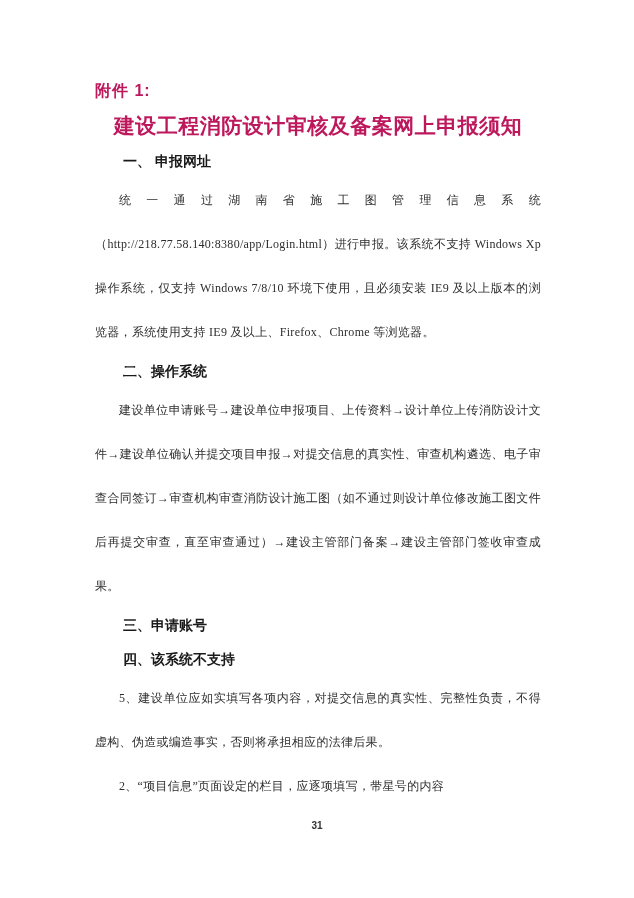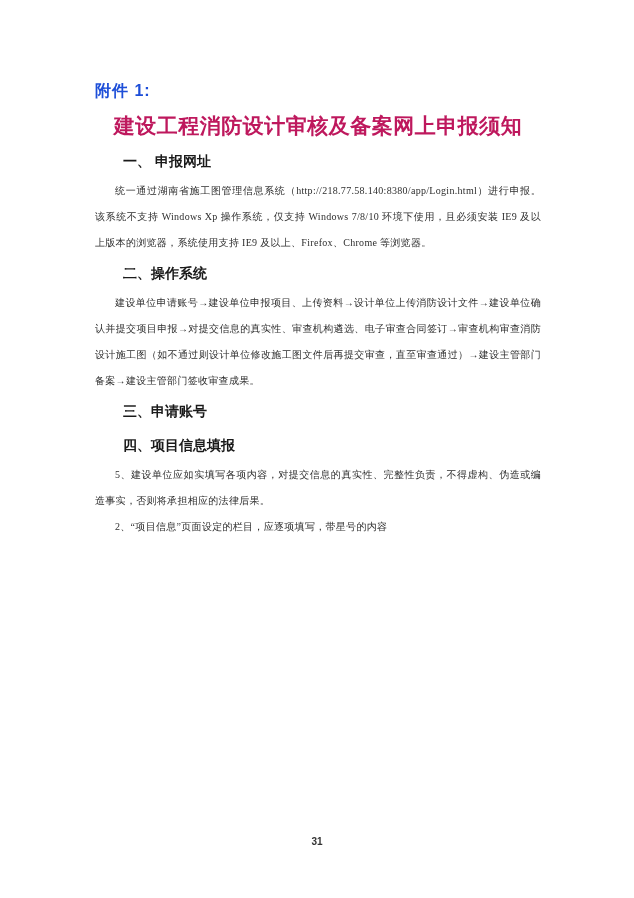--- a/index.html
+++ b/index.html
@@ -17,75 +17,74 @@
     left: 95px;
     top: 74px;
     width: 446px;
   }
   .doc p, .doc h1, .doc h2 { margin: 0; padding: 0; }
   .attachment {
     font-family: "Liberation Sans", sans-serif;
     font-weight: bold;
     font-size: 16px;
     line-height: 34px;
-    color: #1d4ed8;
+    color: #be185d;
     letter-spacing: 1px;
   }
   .title {
     font-family: "Liberation Sans", sans-serif;
     font-weight: bold;
     font-size: 21px;
     line-height: 36px;
     text-align: center;
     color: #be185d;
     letter-spacing: 0.5px;
   }
   .section-heading {
     font-family: "Liberation Sans", sans-serif;
     font-weight: bold;
     font-size: 14px;
     line-height: 34px;
     text-indent: 2em;
     color: #1a1a1a;
   }
   .body-para {
-    font-size: 10px;
-    line-height: 26px;
+    font-size: 12px;
+    line-height: 44px;
     text-align: justify;
     text-indent: 2em;
     color: #2e2e2e;
     letter-spacing: 0.3px;
   }
   .page-number {
     position: absolute;
     top: 820px;
     left: 0;
     width: 634px;
     text-align: center;
     font-family: "Liberation Sans", sans-serif;
     font-weight: bold;
     font-size: 10px;
     color: #333333;
-    margin-top: 16px;
   }
 </style>
 </head>
 <body>
 
 <div class="doc">
   <p class="attachment">附件 1:</p>
 
   <h1 class="title">建设工程消防设计审核及备案网上申报须知</h1>
 
   <h2 class="section-heading">一、 申报网址</h2>
   <p class="body-para">统一通过湖南省施工图管理信息系统（http://218.77.58.140:8380/app/Login.html）进行申报。该系统不支持 Windows Xp 操作系统，仅支持 Windows 7/8/10 环境下使用，且必须安装 IE9 及以上版本的浏览器，系统使用支持 IE9 及以上、Firefox、Chrome 等浏览器。</p>
 
   <h2 class="section-heading">二、操作系统</h2>
   <p class="body-para">建设单位申请账号→建设单位申报项目、上传资料→设计单位上传消防设计文件→建设单位确认并提交项目申报→对提交信息的真实性、审查机构遴选、电子审查合同签订→审查机构审查消防设计施工图（如不通过则设计单位修改施工图文件后再提交审查，直至审查通过）→建设主管部门备案→建设主管部门签收审查成果。</p>
 
   <h2 class="section-heading">三、申请账号</h2>
 
-  <h2 class="section-heading">四、项目信息填报</h2>
+  <h2 class="section-heading">四、该系统不支持</h2>
   <p class="body-para">5、建设单位应如实填写各项内容，对提交信息的真实性、完整性负责，不得虚构、伪造或编造事实，否则将承担相应的法律后果。</p>
   <p class="body-para">2、“项目信息”页面设定的栏目，应逐项填写，带星号的内容</p>
 </div>
 
 <div class="page-number">31</div>
 
 </body></html>

